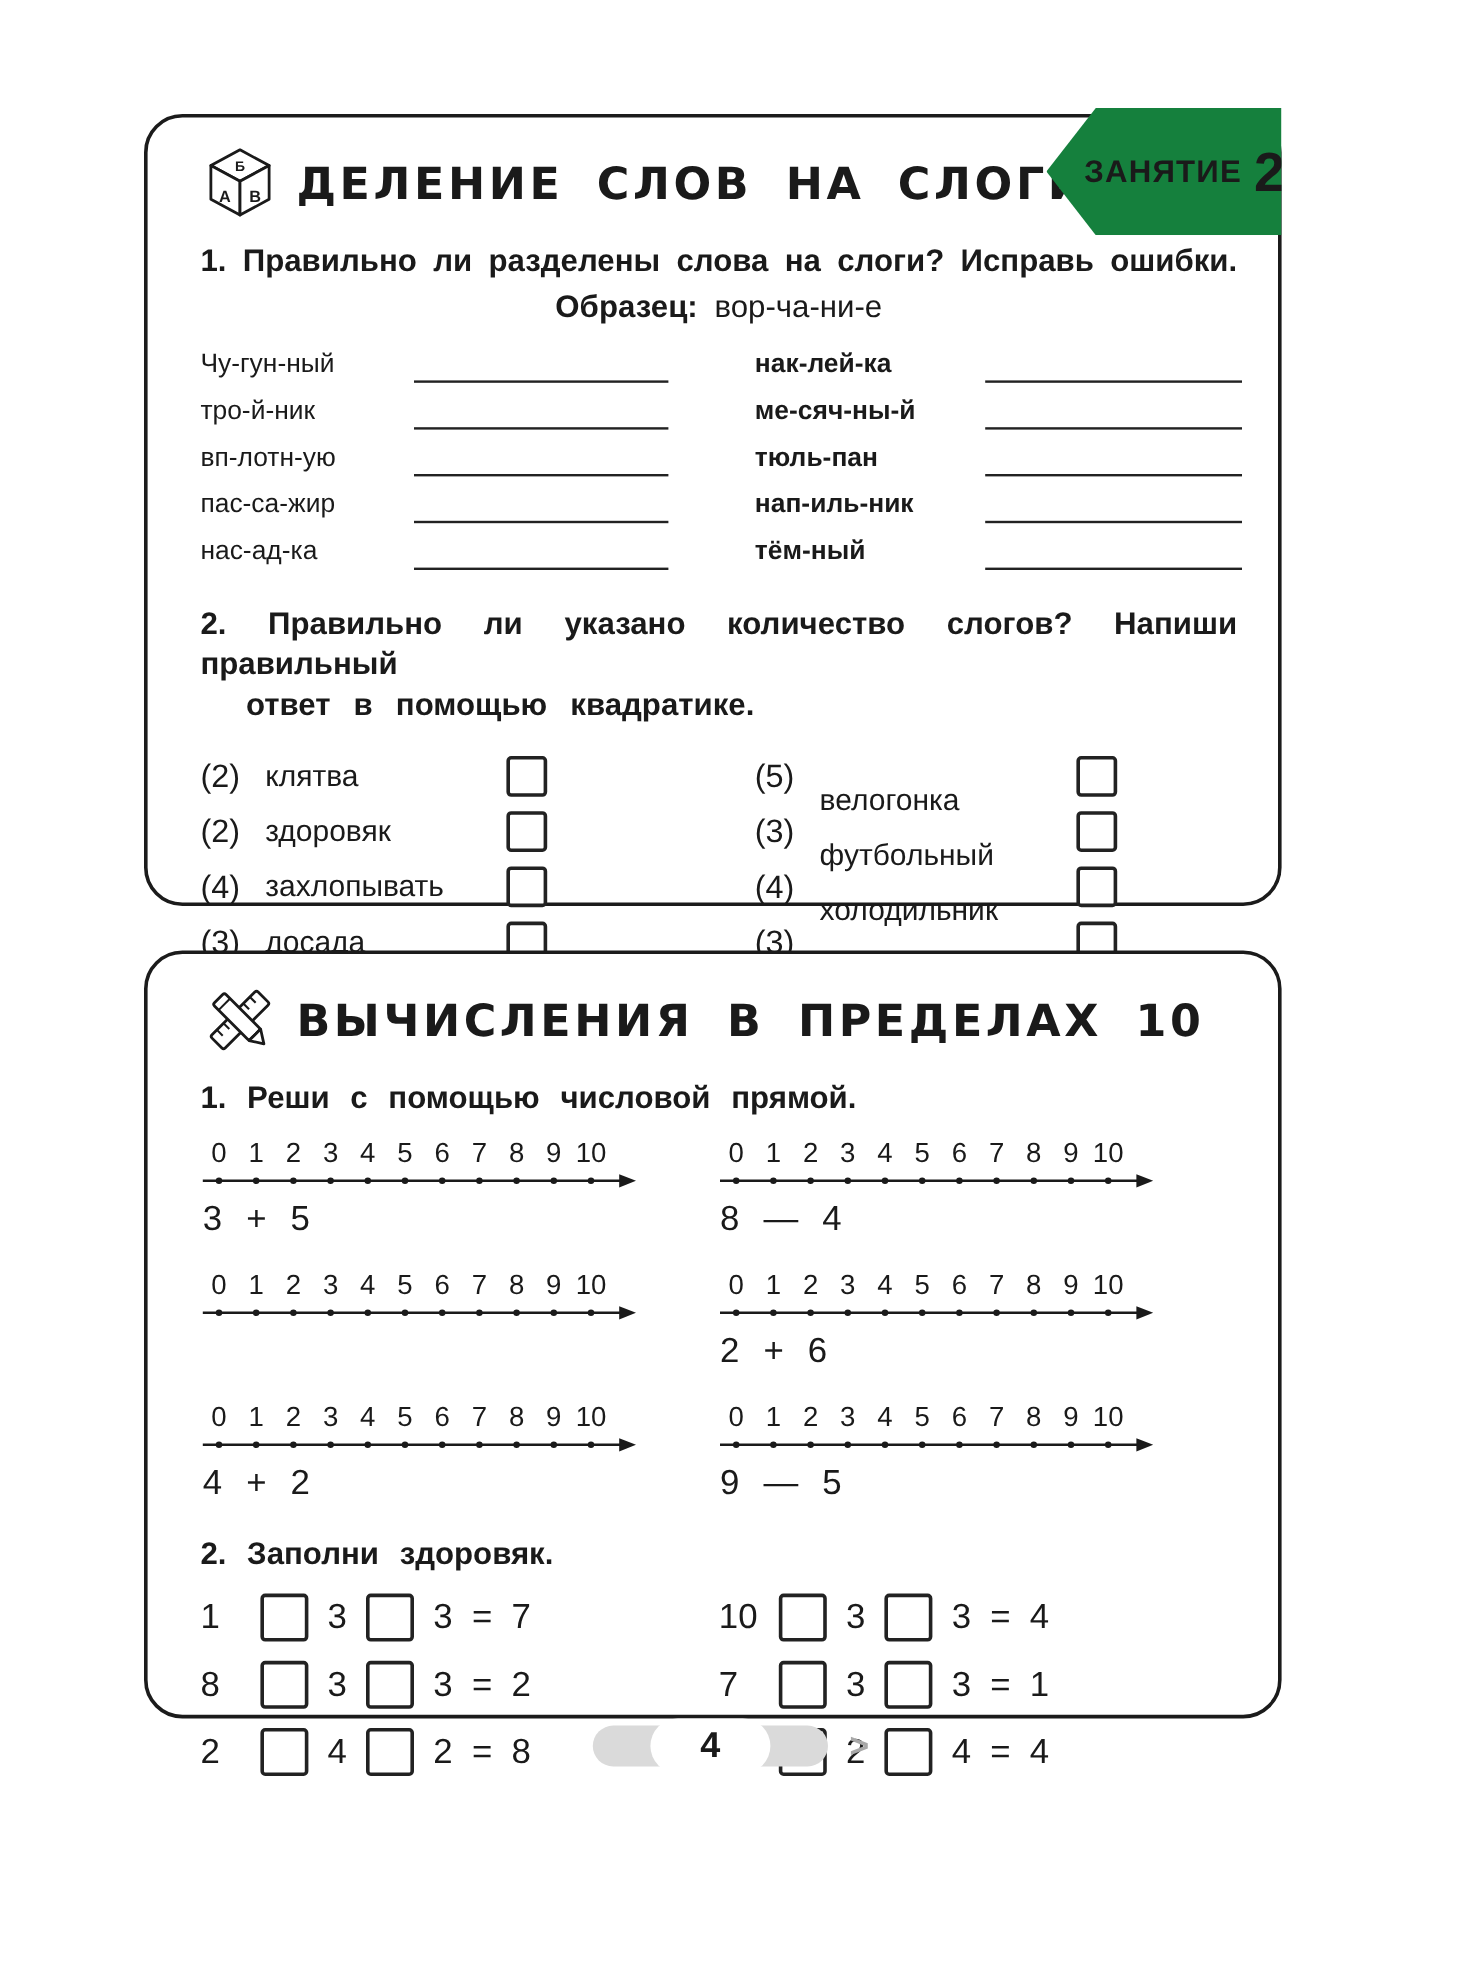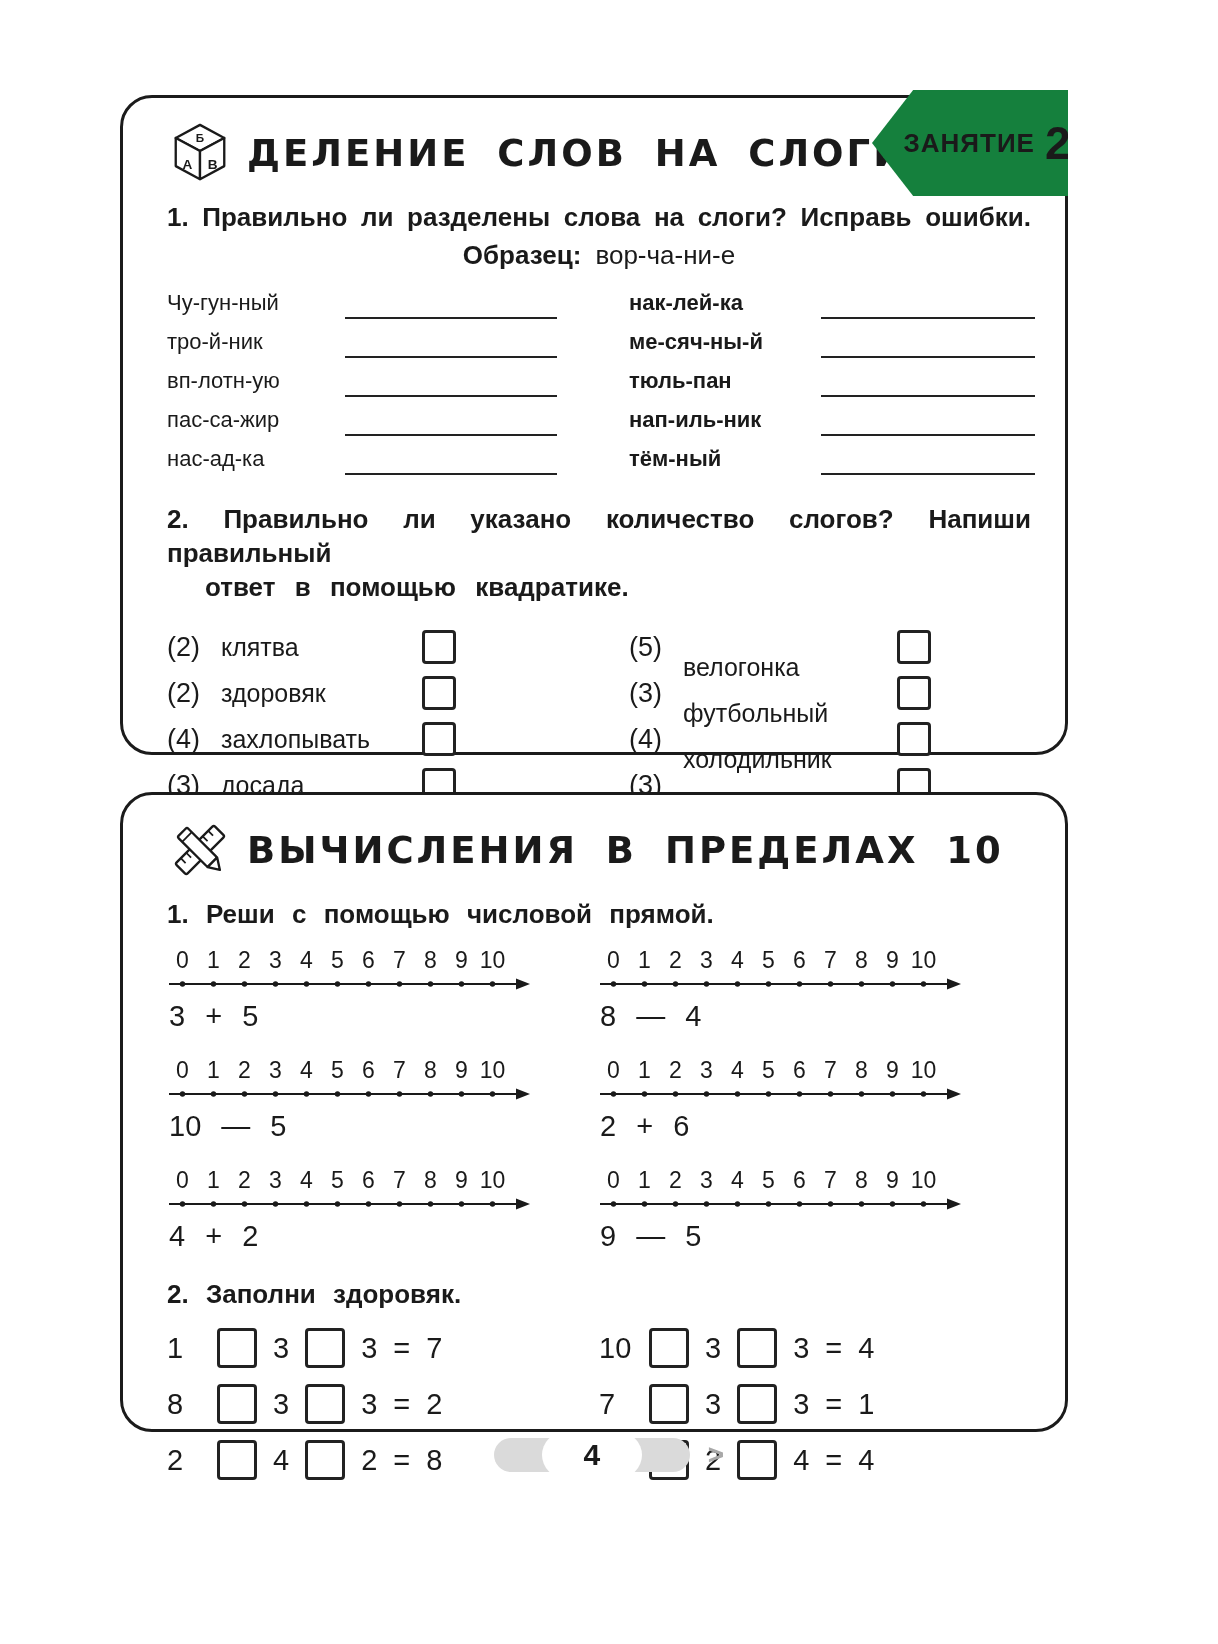--- a/index.html
+++ b/index.html
@@ -269,21 +269,20 @@
             <span>5</span>
             <span>6</span>
             <span>7</span>
             <span>8</span>
             <span>9</span>
             <span>10</span>
           </div>
         <svg class="nl-line" width="365" height="16" viewBox="0 0 365 16">
             <use href="#numline-art"></use>
           </svg>
-        <div class="nl-expr">10 — 5</div>
       </div>
       <div>
         <div class="nl-labels">
             <span>0</span>
             <span>1</span>
             <span>2</span>
             <span>3</span>
             <span>4</span>
             <span>5</span>
             <span>6</span>

